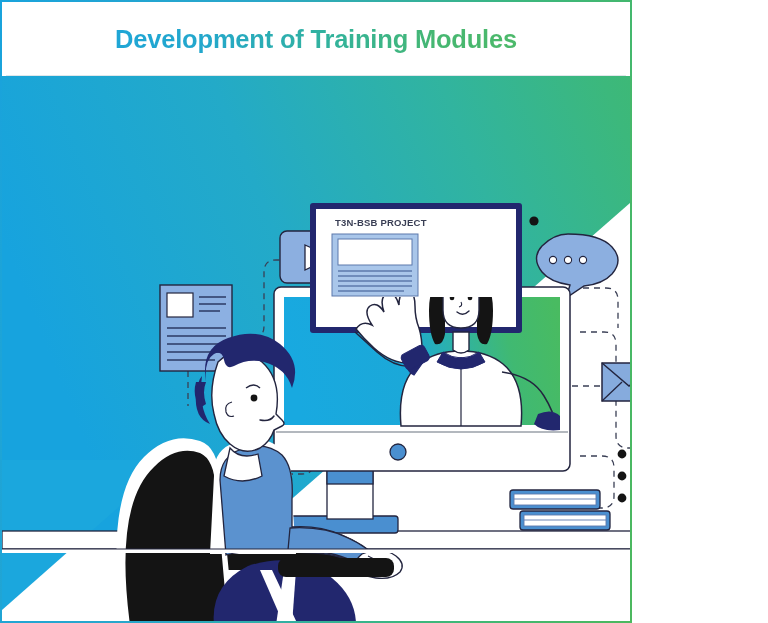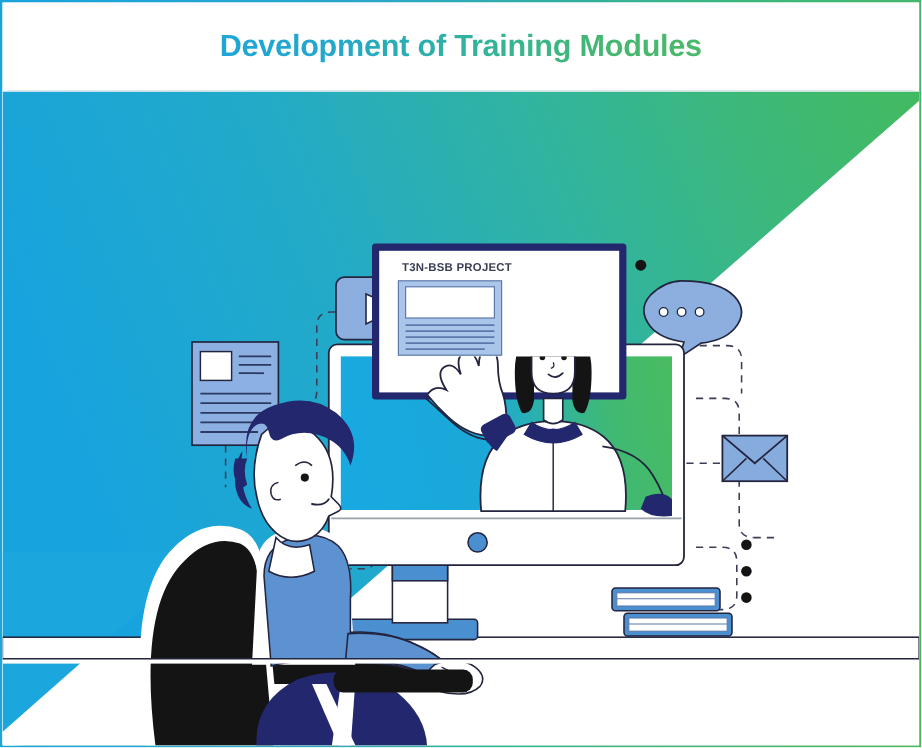--- a/index.html
+++ b/index.html
@@ -5,21 +5,21 @@
   * { box-sizing: border-box; }
   html, body {
     margin: 0; padding: 0;
     width: 768px; height: 623px;
     overflow: hidden;
     font-family: "Liberation Sans", sans-serif;
     background: #ffffff;
   }
   #slide {
     position: relative;
-    width: 768px; height: 623px;
+    width: 632px; height: 623px;
     background: #ffffff;
     overflow: hidden;
   }
   
   #frame-border {
     position: absolute;
     inset: 0;
     background: linear-gradient(100deg, #19a3dc 0%, #2aa7c9 35%, #3bb77e 70%, #4cb85e 100%);
     padding: 2px;
   }

